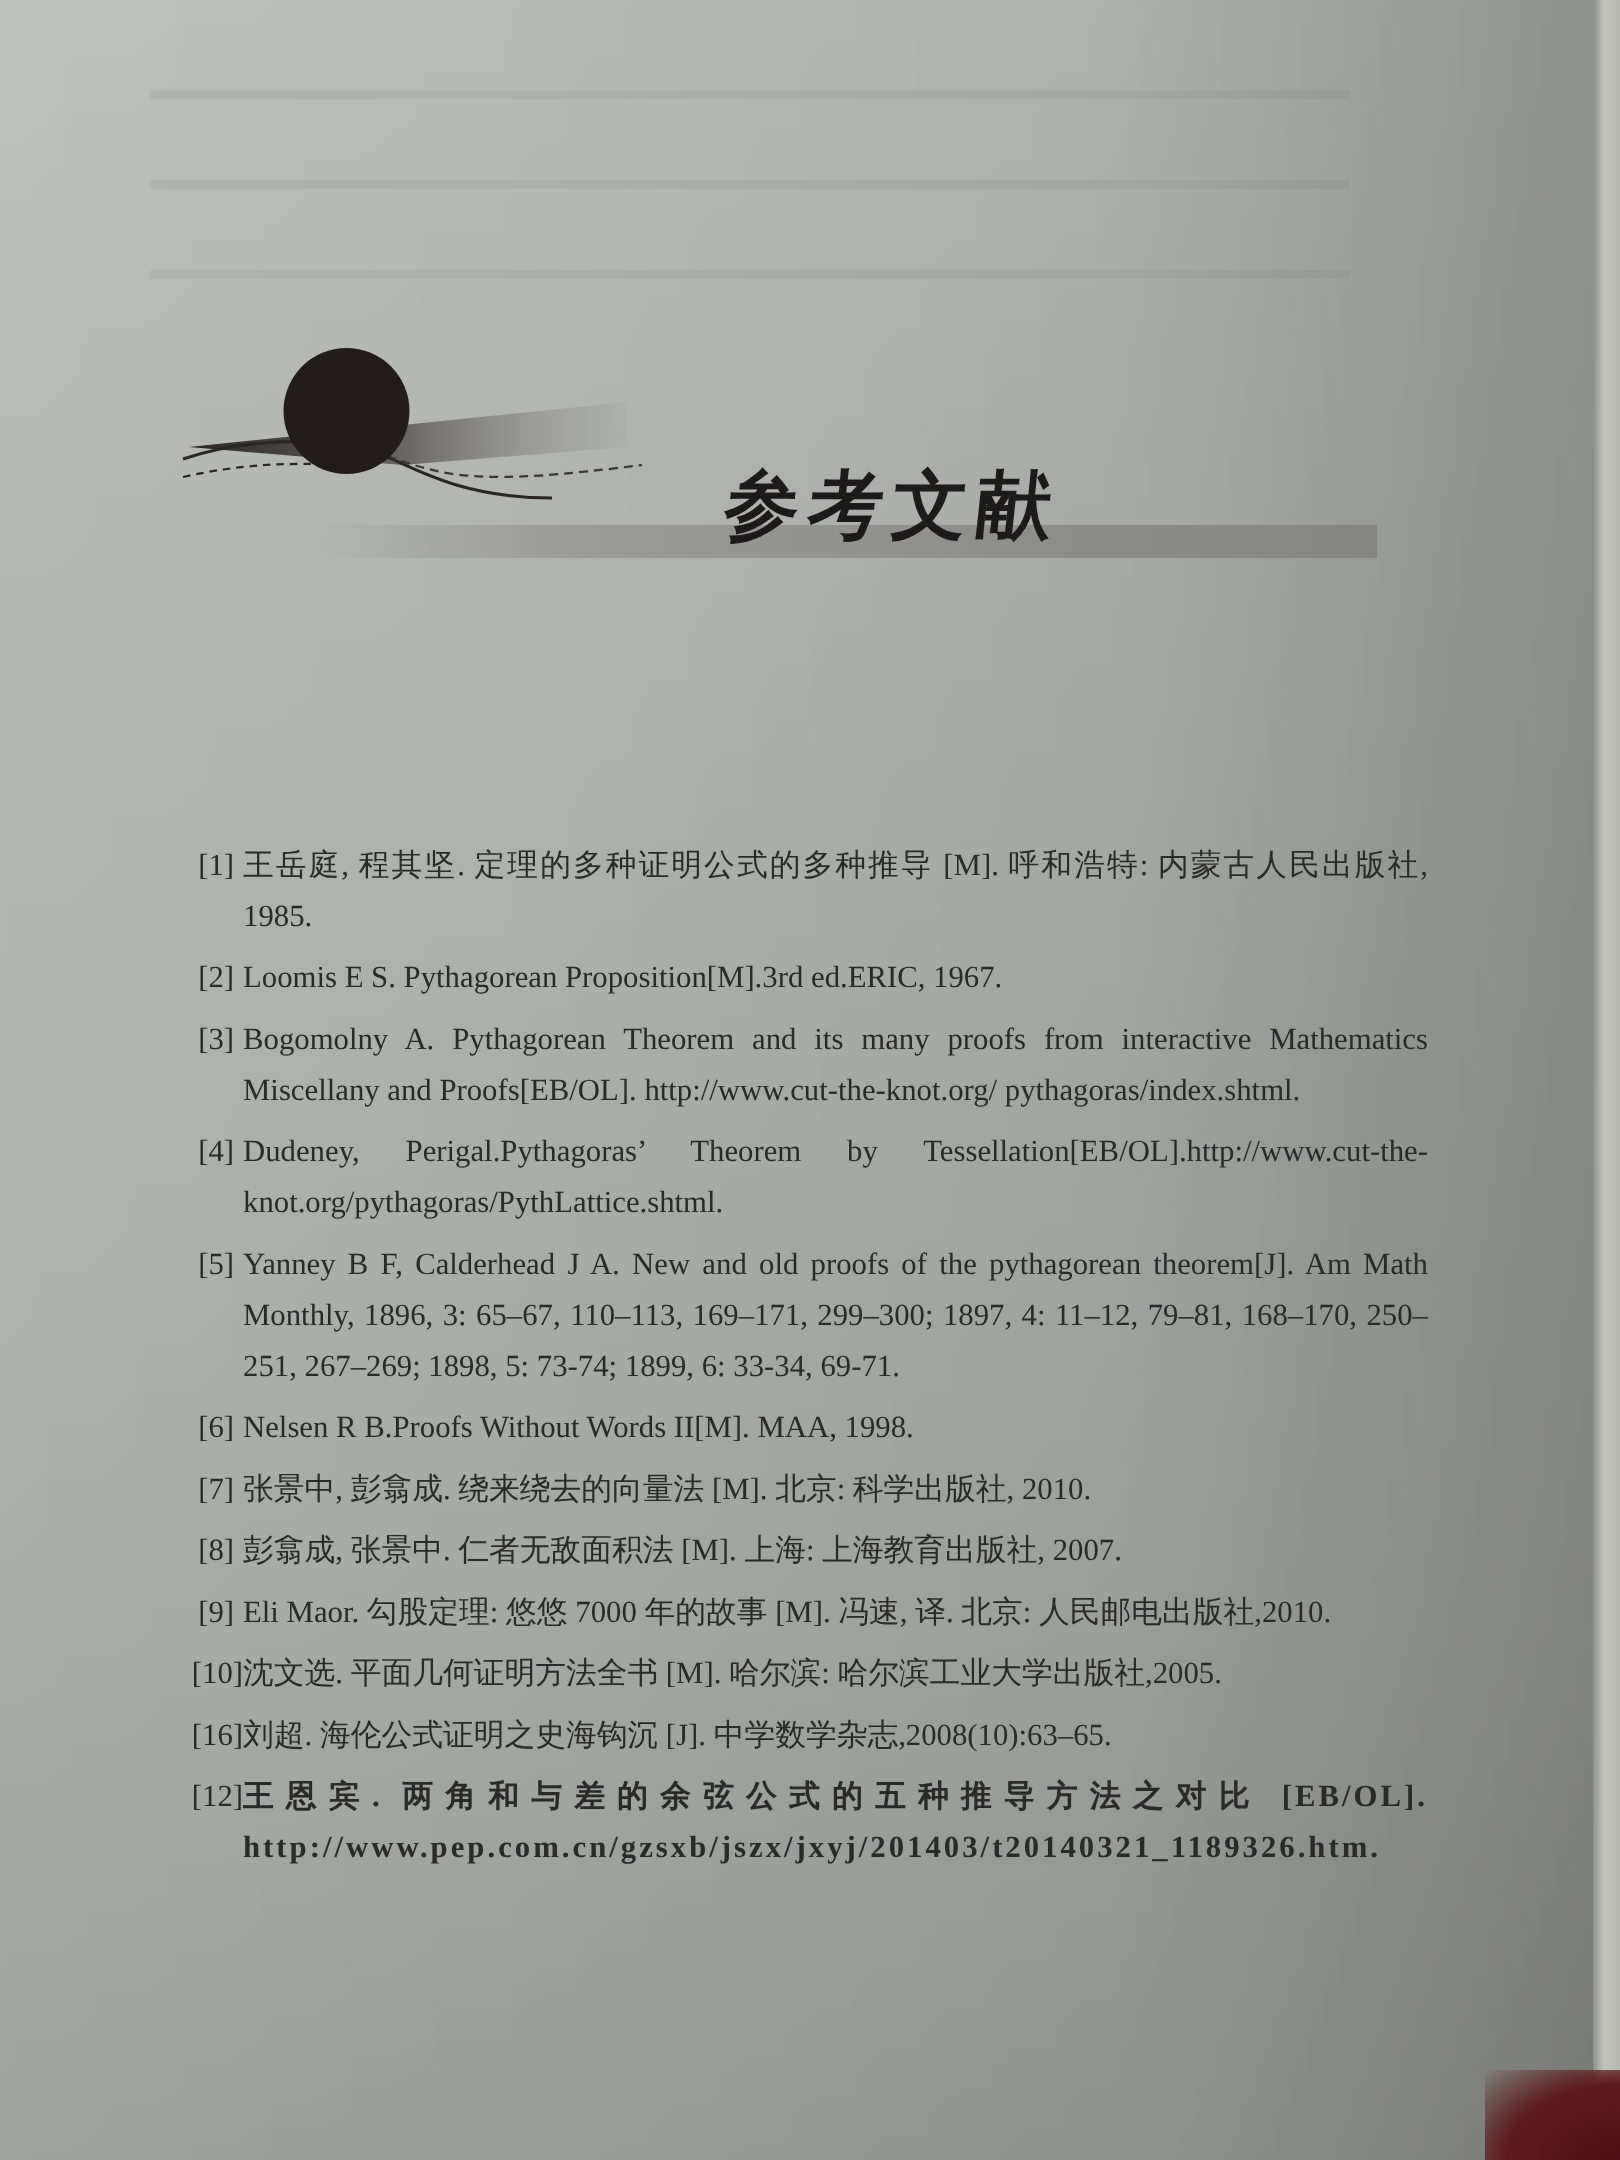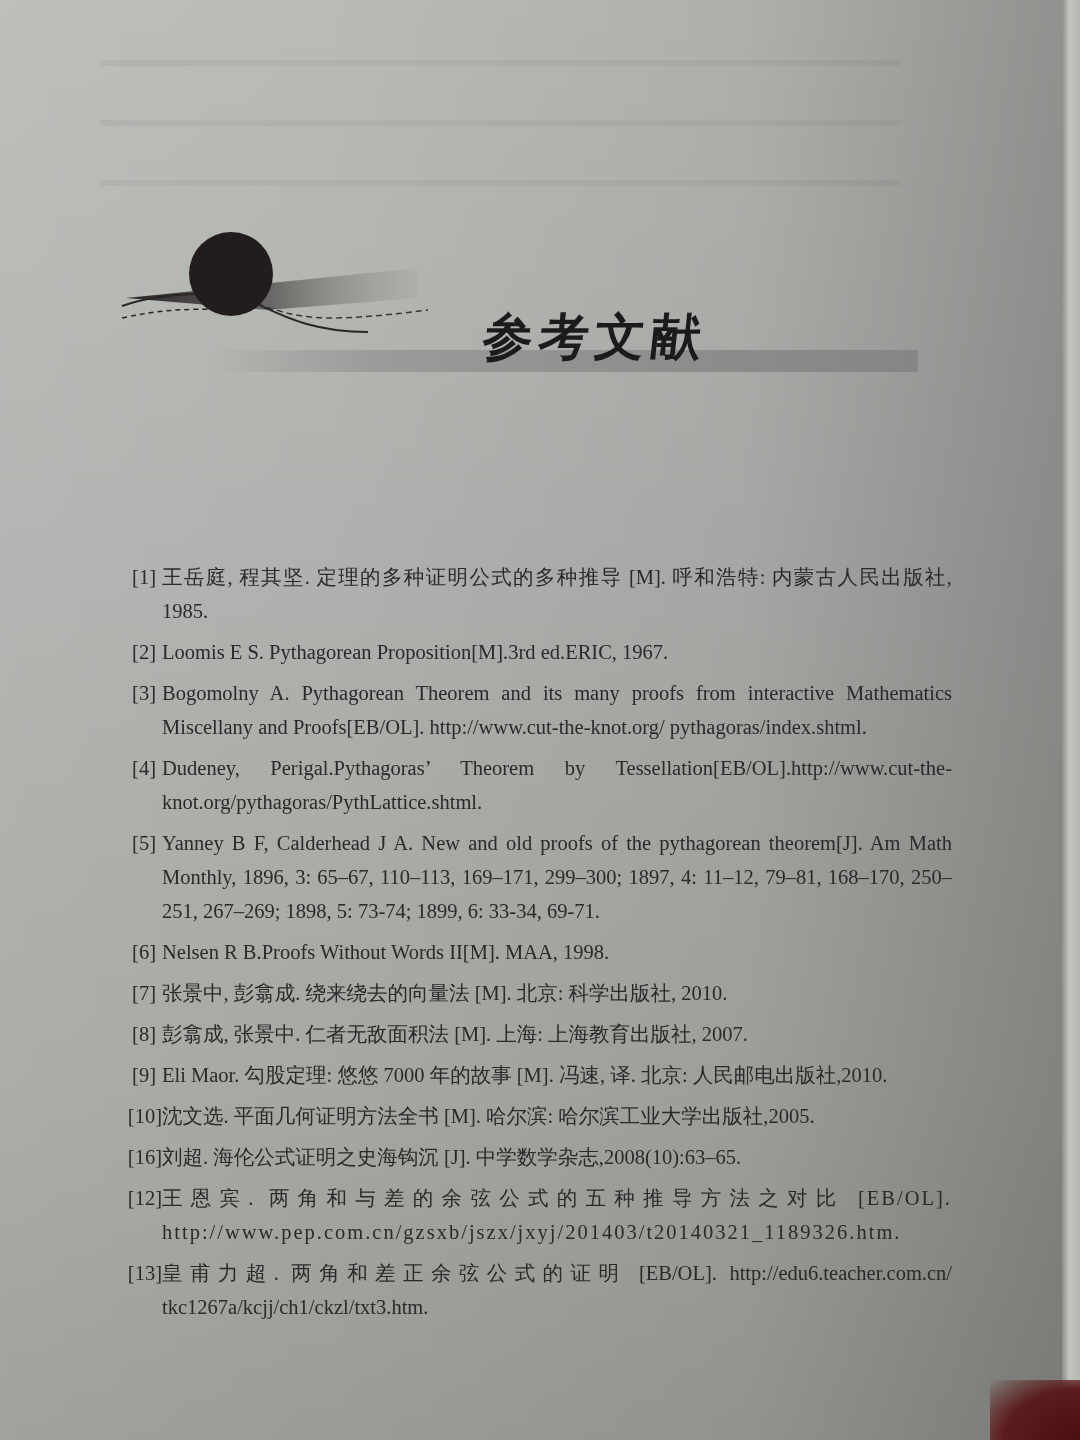--- a/index.html
+++ b/index.html
@@ -106,20 +106,21 @@
       top: 0;
       width: 36px;
       text-align: right;
     }
     .ref.wide .num { left: -4px; margin-left: 10px; }
     .ref .text {
       display: block;
     }
     .ref.spaced .text {
       letter-spacing: 2px;
+      font-weight: bold;
     }
   </style>
 </head>
 <body>
 
 <div class="page">
   <div class="ghost-text"></div>
 
   <div class="header-emblem">
     <svg width="420" height="120" viewBox="0 0 420 120">
@@ -183,20 +184,16 @@
       <span class="text">沈文选. 平面几何证明方法全书 [M]. 哈尔滨: 哈尔滨工业大学出版社,2005.</span>
     </div>
     <div class="ref wide">
       <span class="num">[16]</span>
       <span class="text">刘超. 海伦公式证明之史海钩沉 [J]. 中学数学杂志,2008(10):63–65.</span>
     </div>
     <div class="ref wide spaced">
       <span class="num">[12]</span>
       <span class="text">王恩宾. 两角和与差的余弦公式的五种推导方法之对比 [EB/OL]. http://www.pep.com.cn/gzsxb/jszx/jxyj/201403/t20140321_1189326.htm.</span>
     </div>
-    <div class="ref wide">
-      <span class="num">[13]</span>
-      <span class="text">皇甫力超. 两角和差正余弦公式的证明 [EB/OL]. http://edu6.teacher.com.cn/ tkc1267a/kcjj/ch1/ckzl/txt3.htm.</span>
-    </div>
   </div>
 </div>
 <div class="page-edge"></div>
 <div class="floor"></div>
 
 </body></html>

